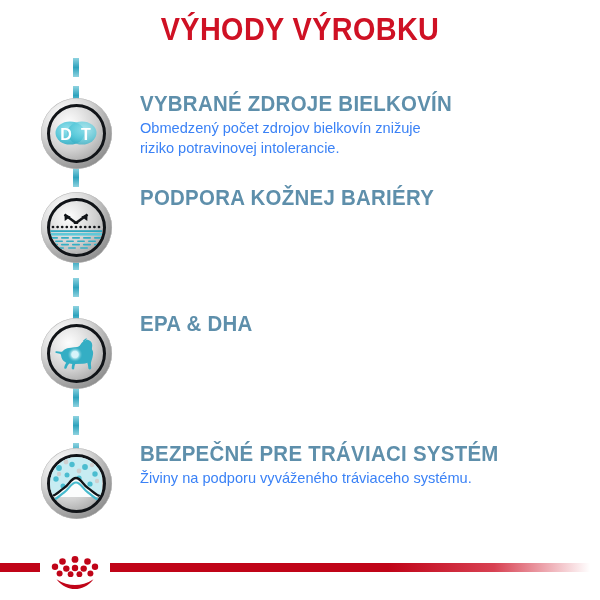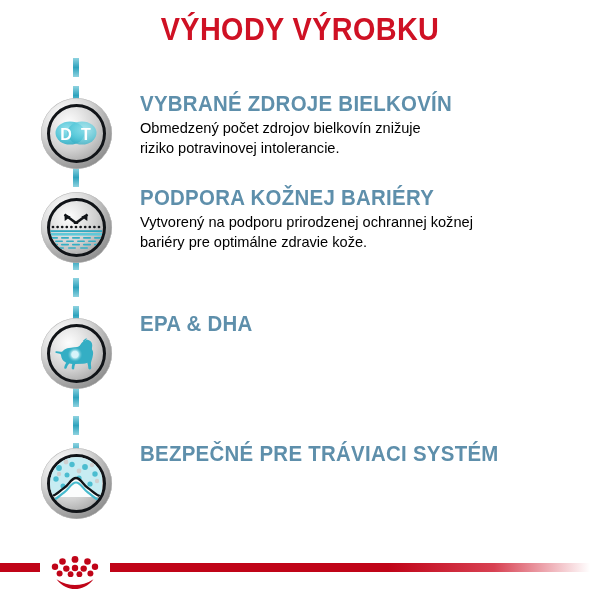--- a/index.html
+++ b/index.html
@@ -116,21 +116,21 @@
     transform: scaleX(0.95);
     transform-origin: left center;
     white-space: nowrap;
     line-height: 1.12;
   }
   .body {
     margin-top: 3px;
     font-family: "Liberation Sans", sans-serif;
     font-size: 14.6px;
     line-height: 1.34;
-    color: #000000;
+    color: #3b82f6;
     white-space: pre-line;
   }
 
   
   .footer {
     position: absolute;
     left: 0;
     top: 540px;
     width: 600px;
     height: 60px;
@@ -267,22 +267,20 @@
               <rect x="6" y="46.2" width="8" height="1.6" rx="0.8"></rect>
               <rect x="18" y="46.2" width="8" height="1.6" rx="0.8"></rect>
               <rect x="30" y="46.2" width="8" height="1.6" rx="0.8"></rect>
             </g>
           </svg>
         </div>
       </div>
     </div>
     <div class="textcol">
       <div class="head">PODPORA KOŽNEJ BARIÉRY</div>
-      <div class="body">Vytvorený na podporu prirodzenej ochrannej kožnej
-bariéry pre optimálne zdravie kože.</div>
     </div>
   </div>
 
   <div class="row row-2">
     <div class="medallion">
       <div class="inner-ring">
         <div class="art">
           <svg viewBox="0 0 52 52">
             <defs>
               <radialGradient id="glow" cx="50%" cy="50%" r="50%">
@@ -353,20 +351,21 @@
             <path d="M-2 40 C 6 40 9 34 14 31 C 19 28 21 21 26 21 C 31 21 33 28 38 31 C 43 34 46 40 54 40 Z" fill="#fbfcfc"></path>
             <path d="M-2 40 C 6 40 9 34 14 31 C 19 28 21 21 26 21 C 31 21 33 28 38 31 C 43 34 46 40 54 40" fill="none" stroke="#111418" stroke-width="2.3"></path>
             <path d="M-2 44.5 C 6 44.5 9 38.5 14 35.5 C 19 32.5 21 25.5 26 25.5 C 31 25.5 33 32.5 38 35.5 C 43 38.5 46 44.5 54 44.5" fill="none" stroke="#47bacd" stroke-width="2.2"></path>
             <rect x="0" y="40" width="52" height="12" fill="#fbfcfc" opacity="0"></rect>
           </svg>
         </div>
       </div>
     </div>
     <div class="textcol">
       <div class="head">BEZPEČNÉ PRE TRÁVIACI SYSTÉM</div>
+      <div class="body">Živiny na podporu vyváženého tráviaceho systému.</div>
     </div>
   </div>
 
   <div class="footer">
     <div class="band-left"></div>
     <div class="band-right"></div>
     <div class="crown">
       <svg viewBox="0 0 66 42">
         <g fill="#c00418">
           <circle cx="20.5" cy="13.5" r="3.3"></circle>

